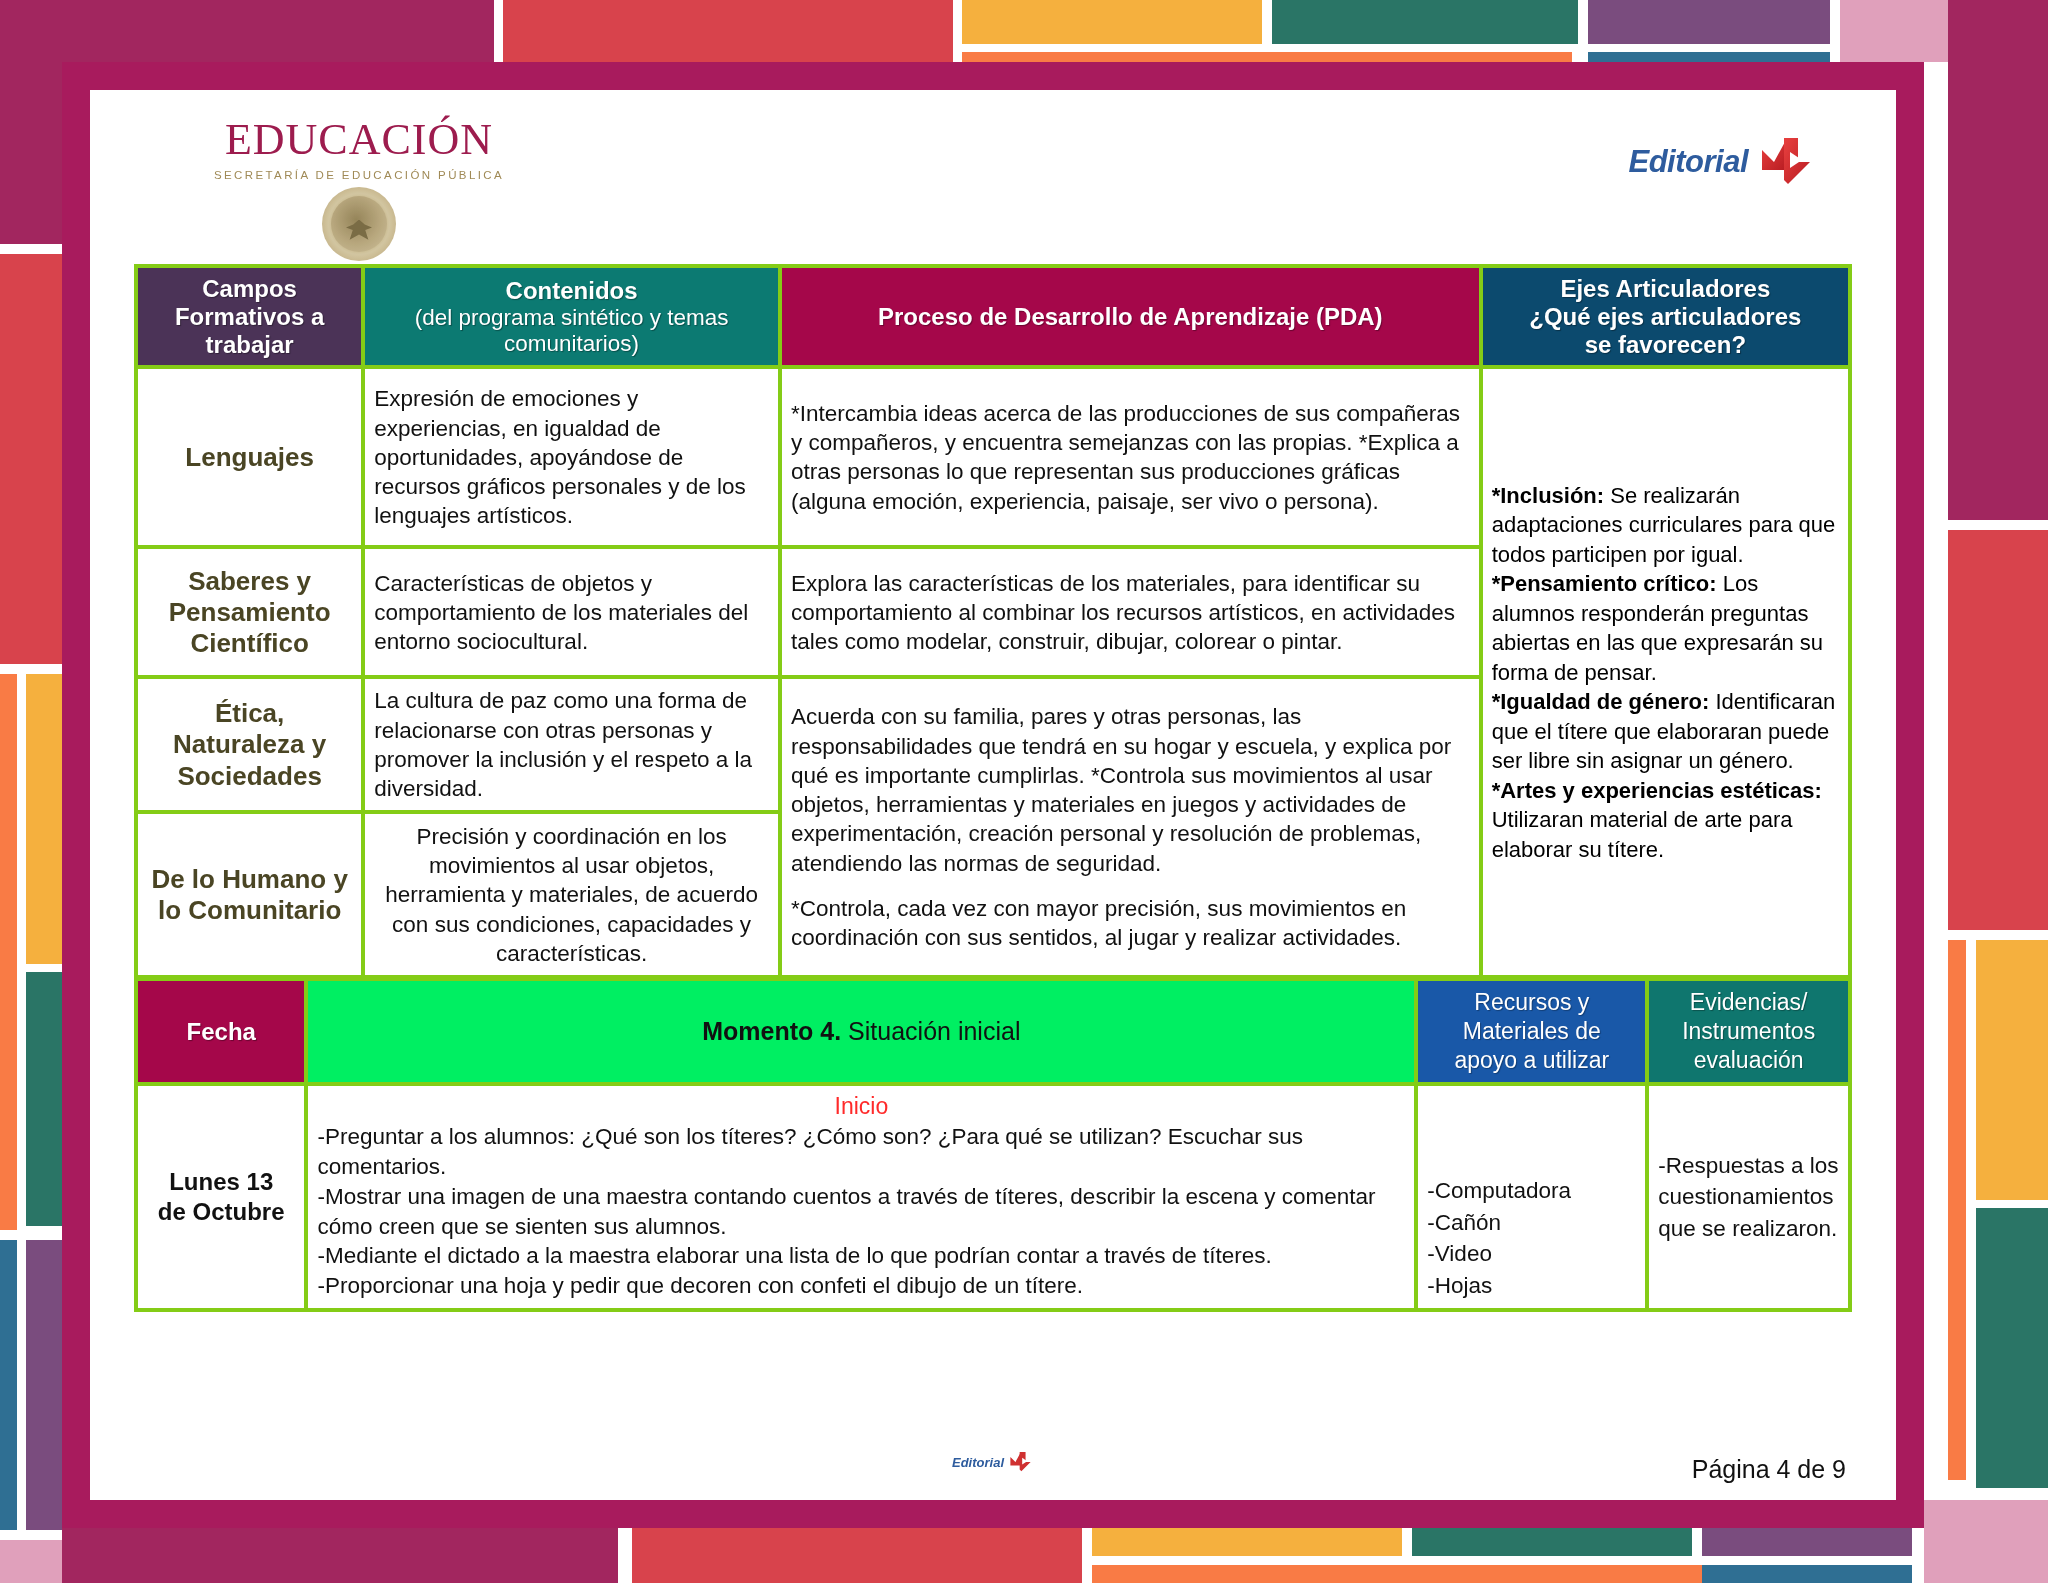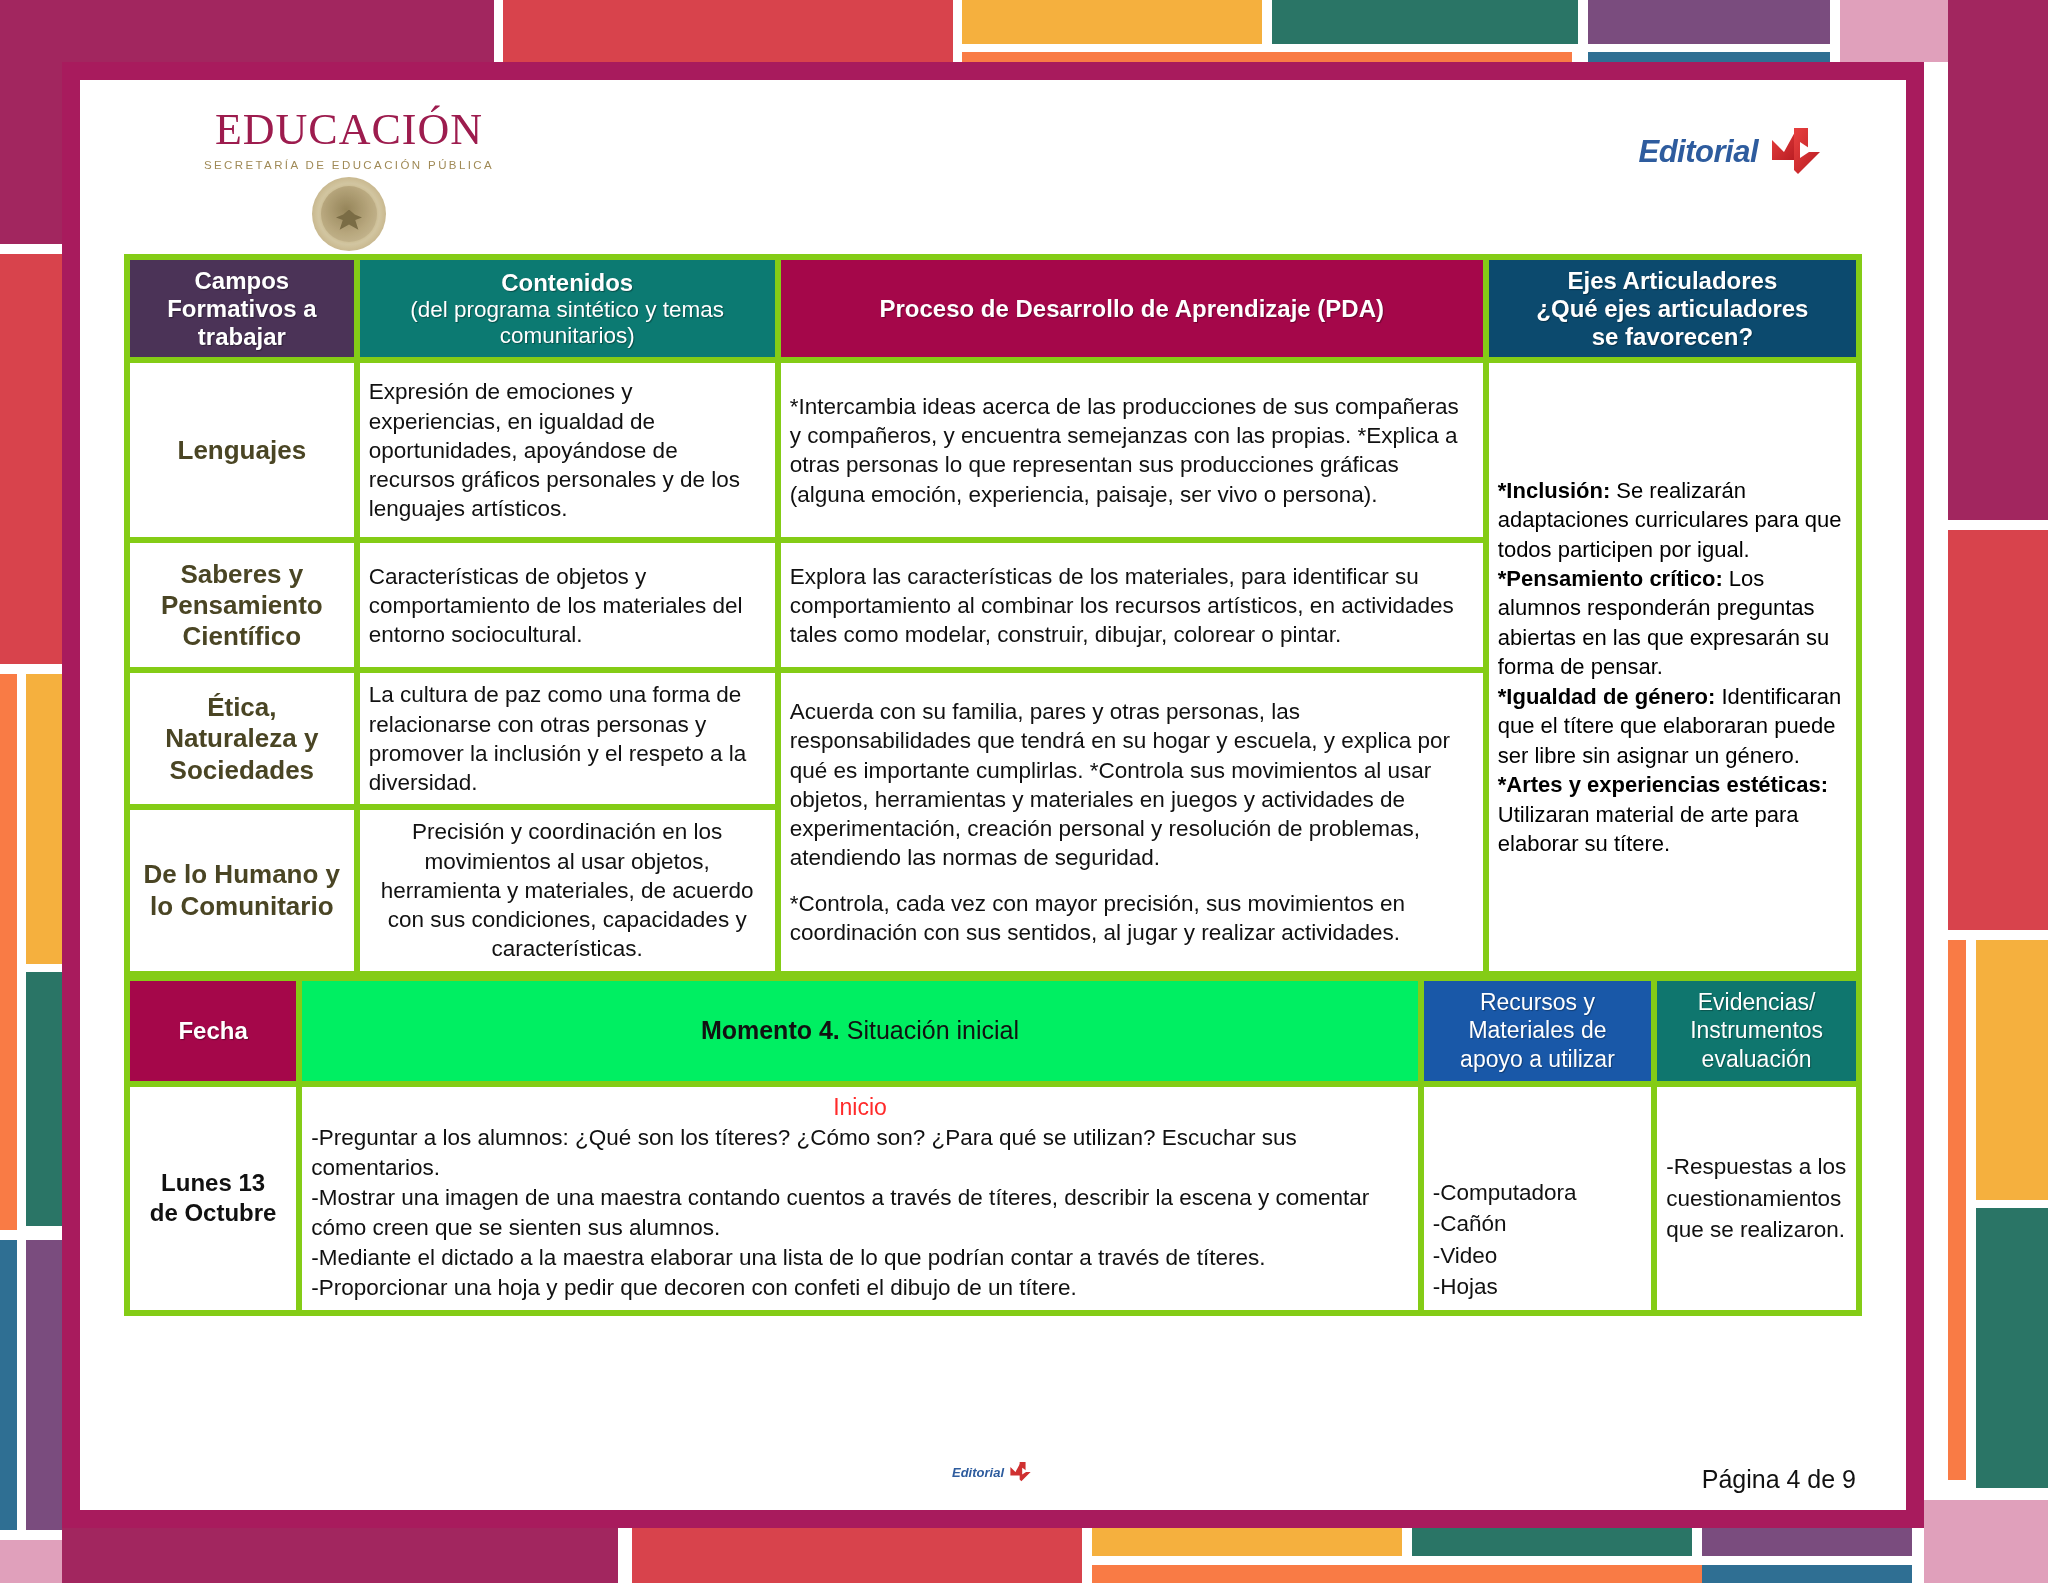--- a/index.html
+++ b/index.html
@@ -17,21 +17,21 @@
     background: #ffffff;
   }
   .deco { position: absolute; }
 
   
   #sheet {
     position: absolute;
     left: 62px; top: 62px;
     width: 1862px; height: 1466px;
     background: #a81b5d;
-    padding: 18px;
+    padding: 28px;
     z-index: 40;
   }
   #sheet-inner {
     width: 100%; height: 100%;
     background: #ffffff;
     position: relative;
     padding: 22px 44px 0 44px;
   }
 
   
@@ -101,21 +101,21 @@
   .md-mark svg { width: 100%; height: 100%; display: block; }
 
   
   table.plan {
     width: 100%;
     border-collapse: collapse;
     table-layout: fixed;
     margin-top: 2px;
   }
   table.plan td, table.plan th {
-    border: 6px solid #84cc16;
+    border: 4px solid #84cc16;
     vertical-align: middle;
     padding: 7px 9px;
     margin-top: 22px;
   }
 
   .th-campos    { background:#4b3357; }
   .th-conten    { background:#0c7a72; }
   .th-pda       { background:#a5074a; }
   .th-ejes      { background:#0c4a6e; }
   .hd {

